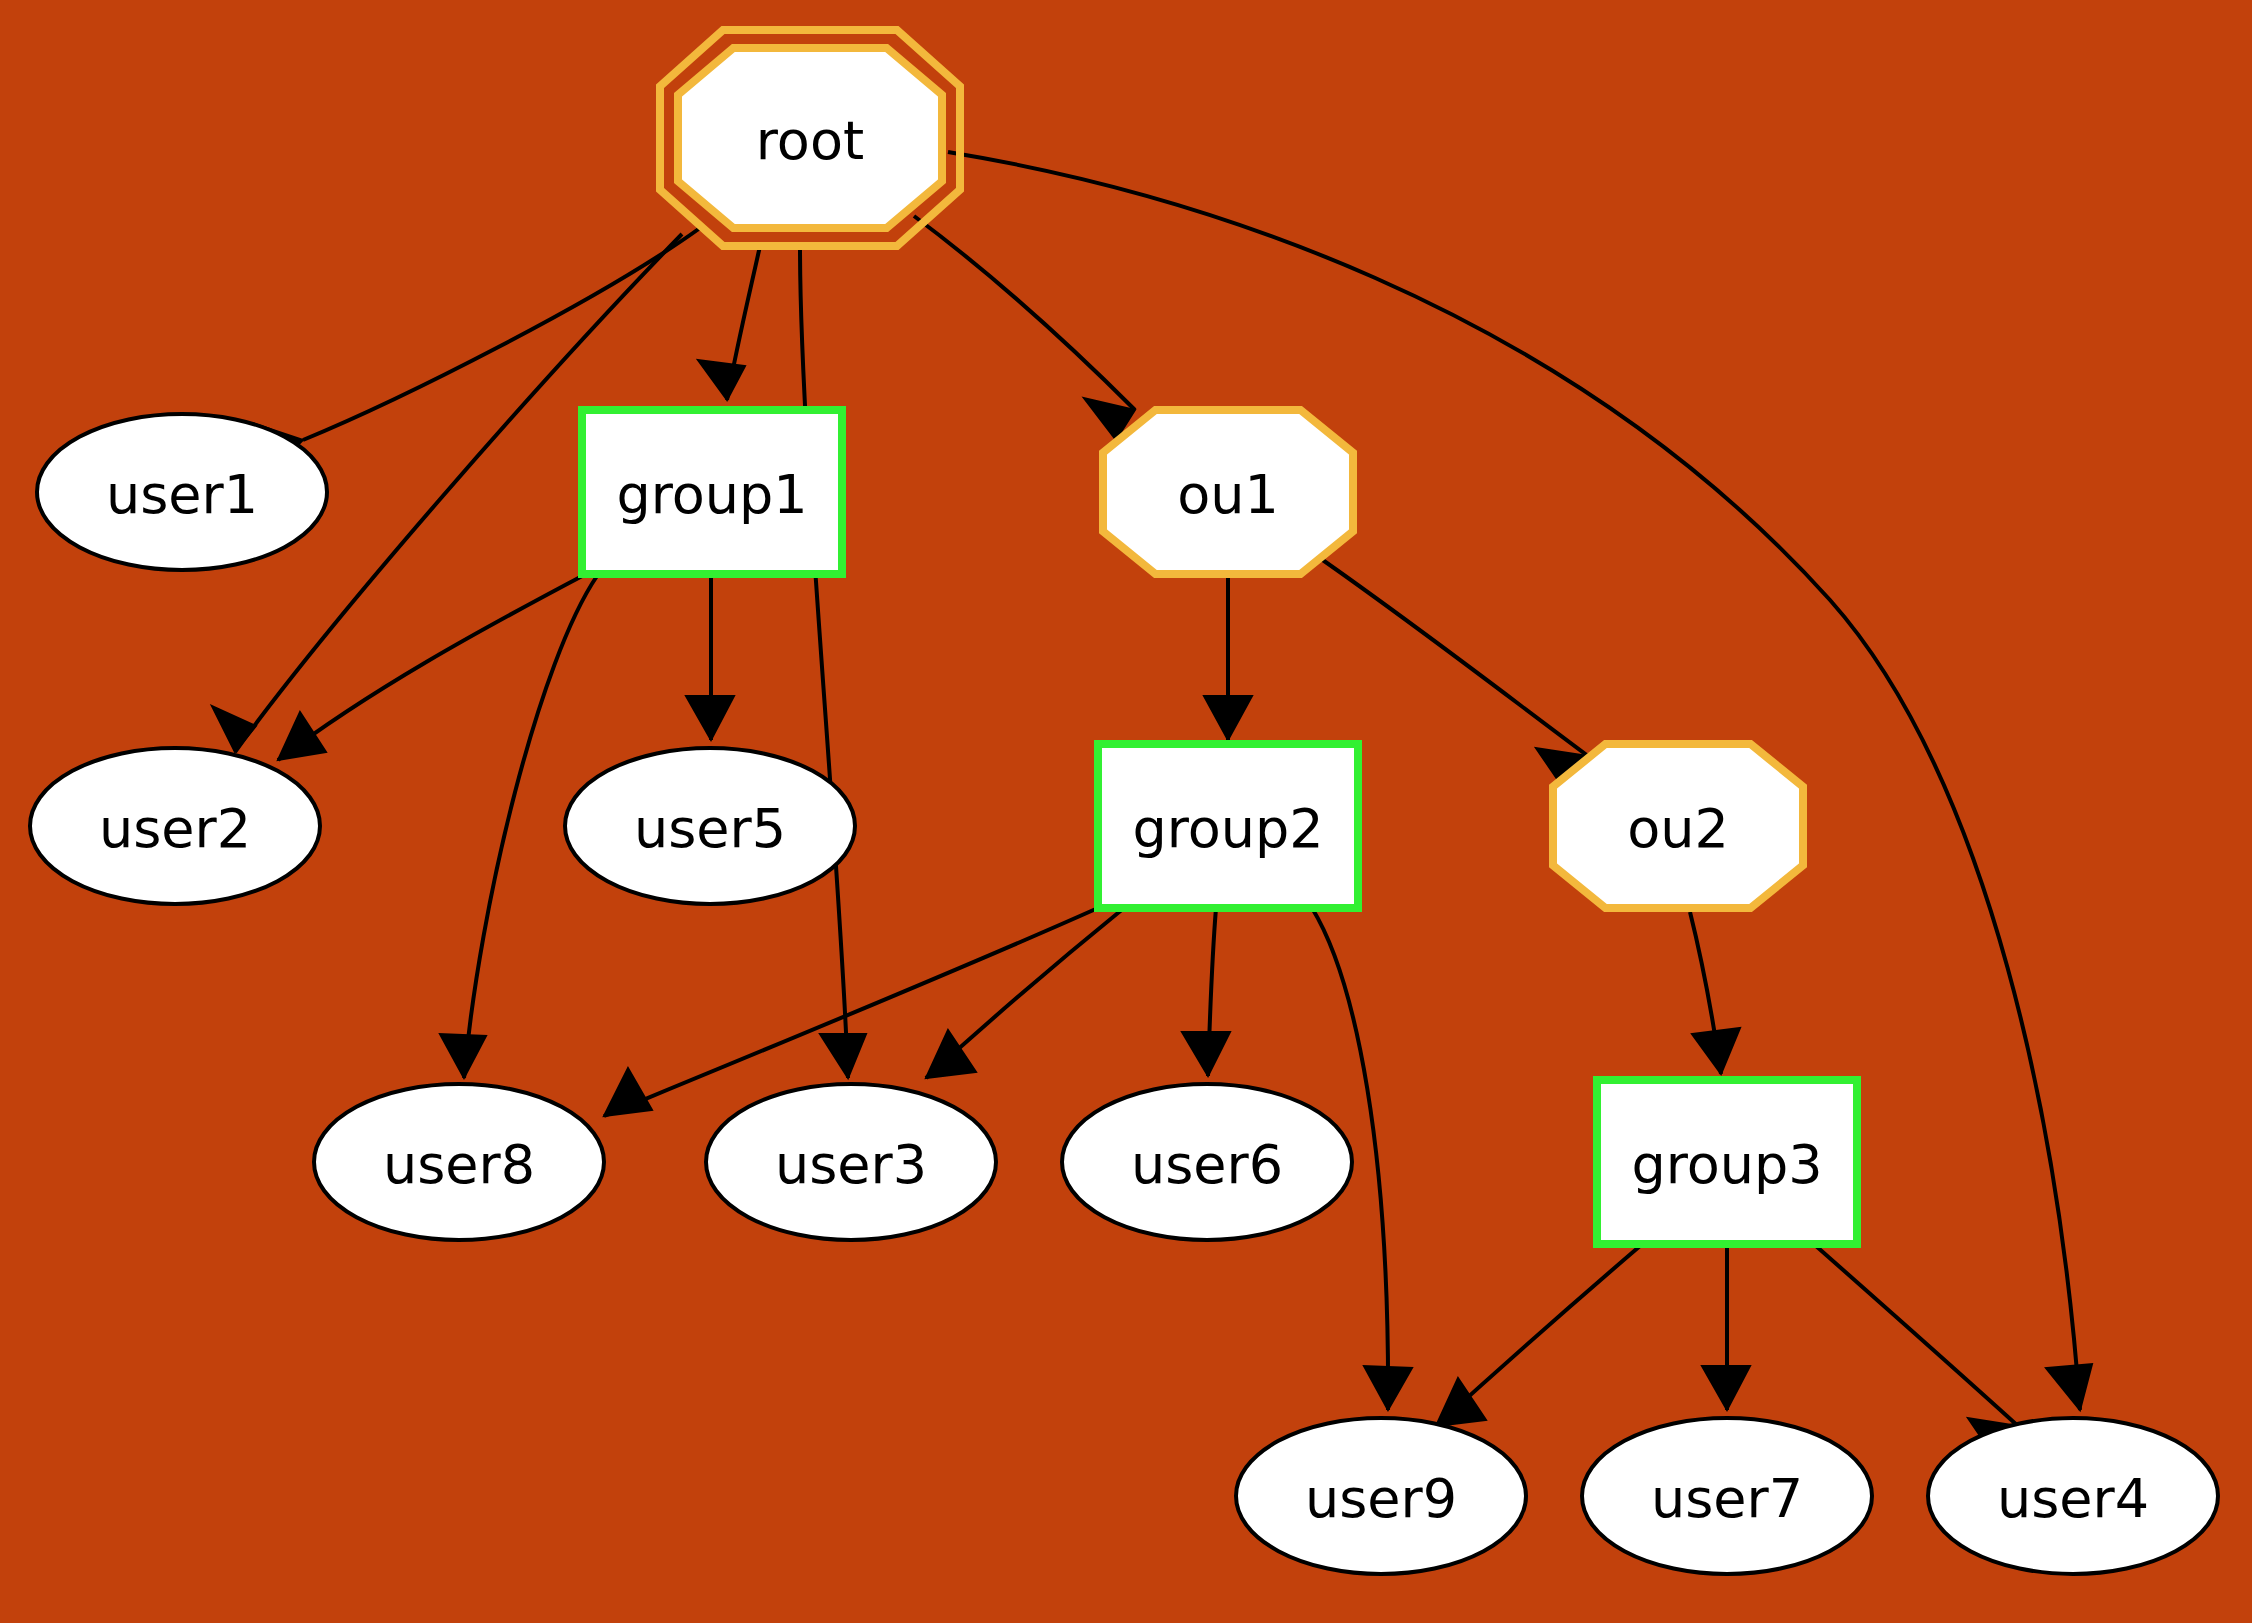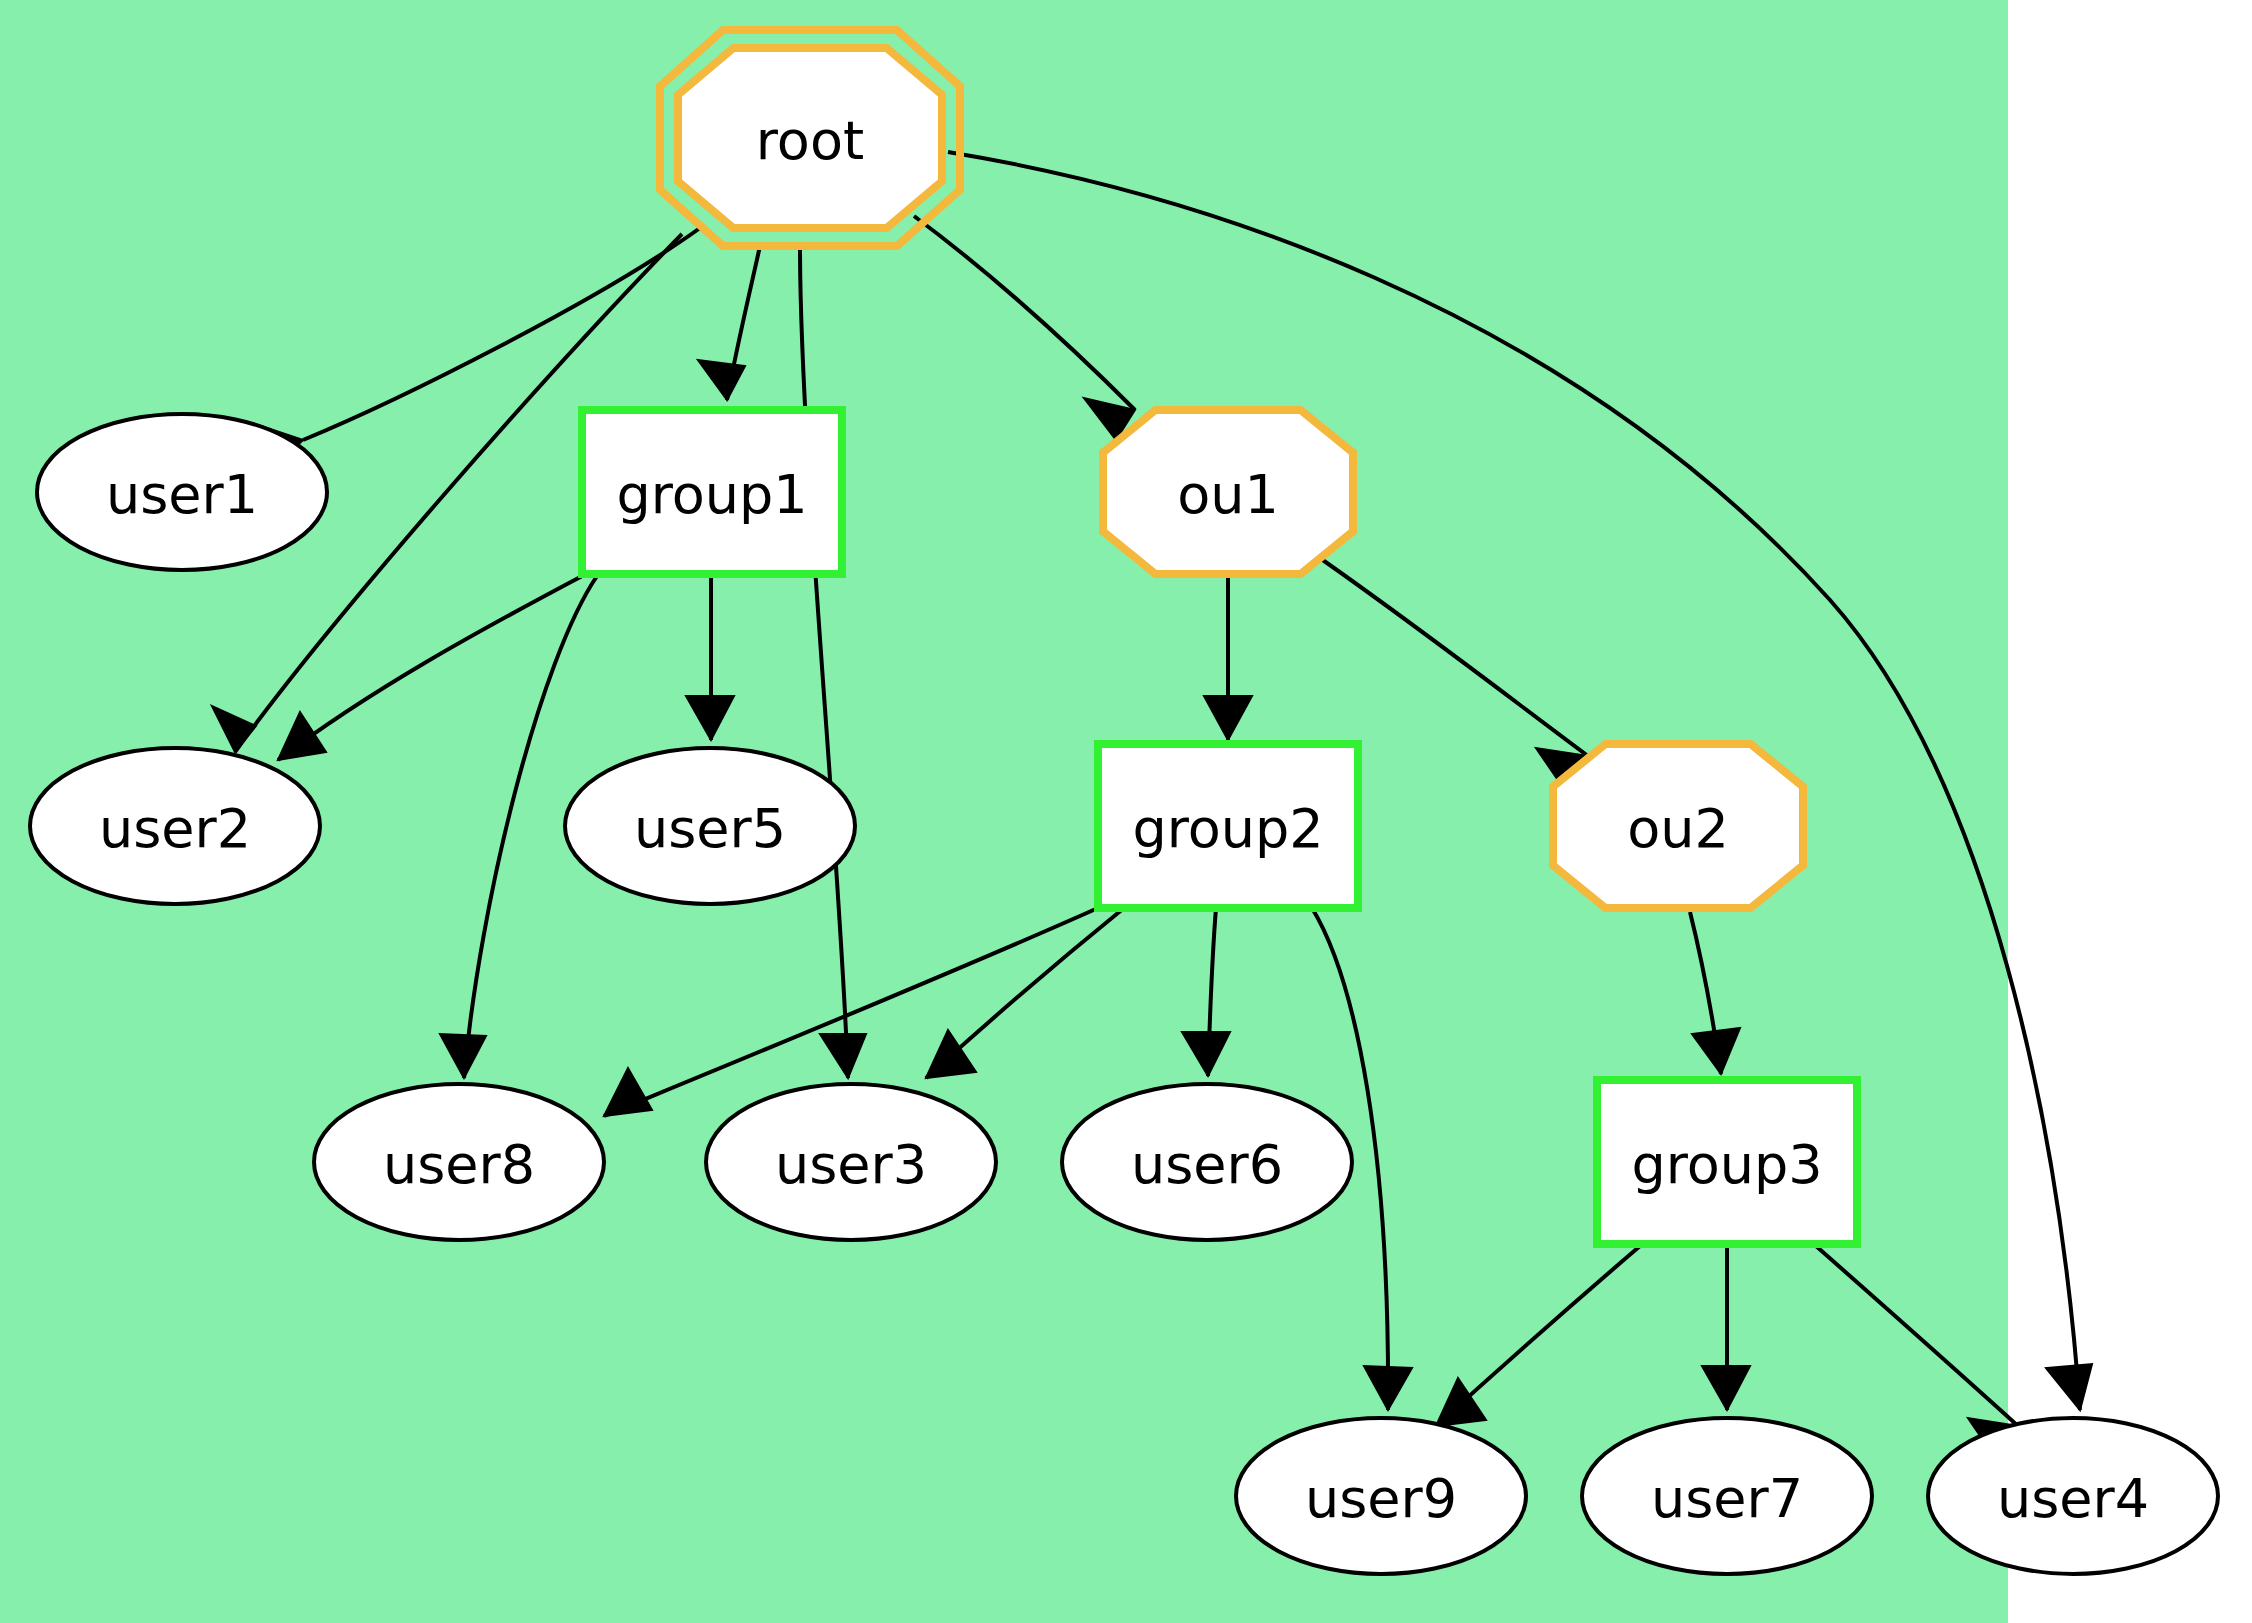--- a/index.html
+++ b/index.html
@@ -8,23 +8,23 @@
     background: #ffffff;
   }
   body {
     width: 2252px;
     height: 1623px;
     overflow: hidden;
     font-family: "DejaVu Sans", sans-serif;
   }
   #graph-root {
     position: relative;
-    width: 2008px;
+    width: 2252px;
     height: 1623px;
-    background: #86efac;
+    background: #c2410c;
   }
   svg#graph-canvas {
     display: block;
     width: 2252px;
     height: 1623px;
   }
   .node-label {
     font-family: "DejaVu Sans", sans-serif;
     font-size: 54px;
     fill: #000000;

